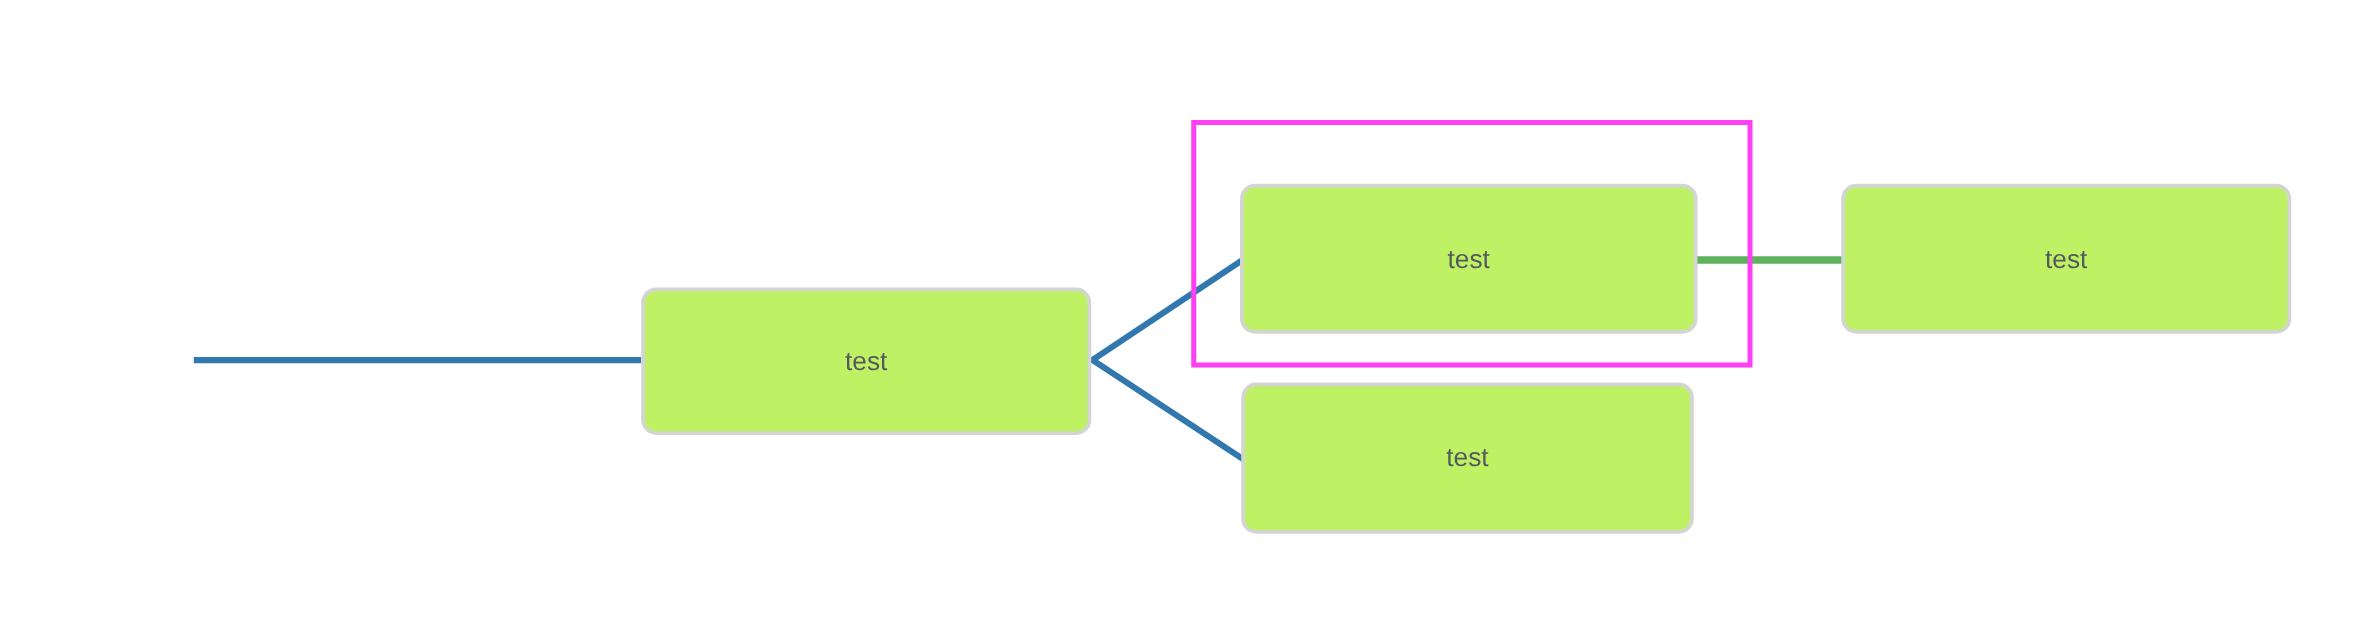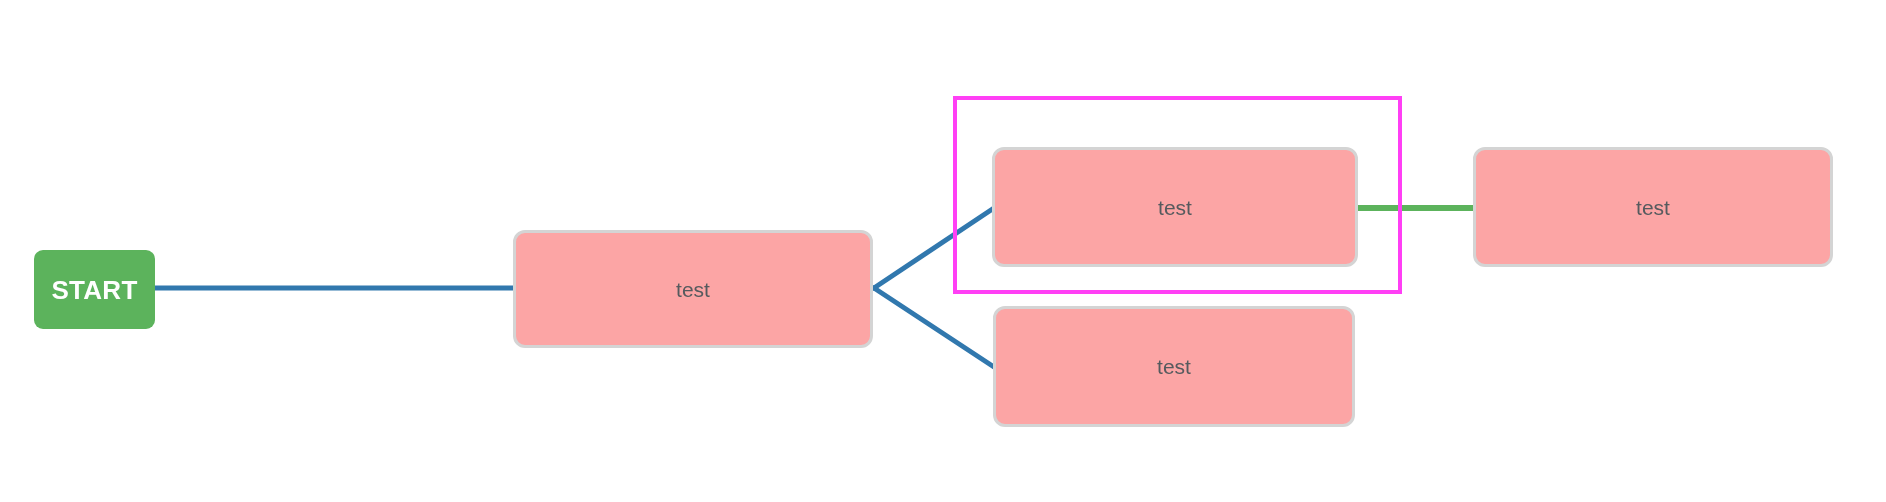--- a/index.html
+++ b/index.html
@@ -26,21 +26,21 @@
     pointer-events: none;
   }
   .node {
     position: absolute;
     box-sizing: border-box;
     display: flex;
     align-items: center;
     justify-content: center;
   }
   .node-task {
-    background: #fca5a5;
+    background: #bef264;
     border: 3px solid #d4d4d4;
     border-radius: 12px;
   }
   .node-task .node-label {
     font-size: 21px;
     color: #555a5e;
     font-family: "Liberation Sans", sans-serif;
     line-height: 1;
   }
   .node-start {
@@ -74,23 +74,20 @@
 
 <div id="canvas">
 
   <svg id="edge-layer" width="1886" height="502" viewBox="0 0 1886 502" xmlns="http://www.w3.org/2000/svg">
     <polyline points="155,288 513,288" fill="none" stroke="#3178ae" stroke-width="5" stroke-linecap="butt"></polyline>
     <polyline points="874,288 994,208" fill="none" stroke="#3178ae" stroke-width="5" stroke-linecap="round"></polyline>
     <polyline points="874,288 994,367" fill="none" stroke="#3178ae" stroke-width="5" stroke-linecap="round"></polyline>
     <polyline points="1352,208 1476,208" fill="none" stroke="#5cb35c" stroke-width="6" stroke-linecap="butt"></polyline>
   </svg>
 
-  <div id="node-start" class="node node-start">
-    <span class="node-label">START</span>
-  </div>
 
   <div id="node-task-1" class="node node-task">
     <span class="node-label">test</span>
   </div>
 
   <div id="node-task-2" class="node node-task">
     <span class="node-label">test</span>
   </div>
 
   <div id="node-task-3" class="node node-task">

